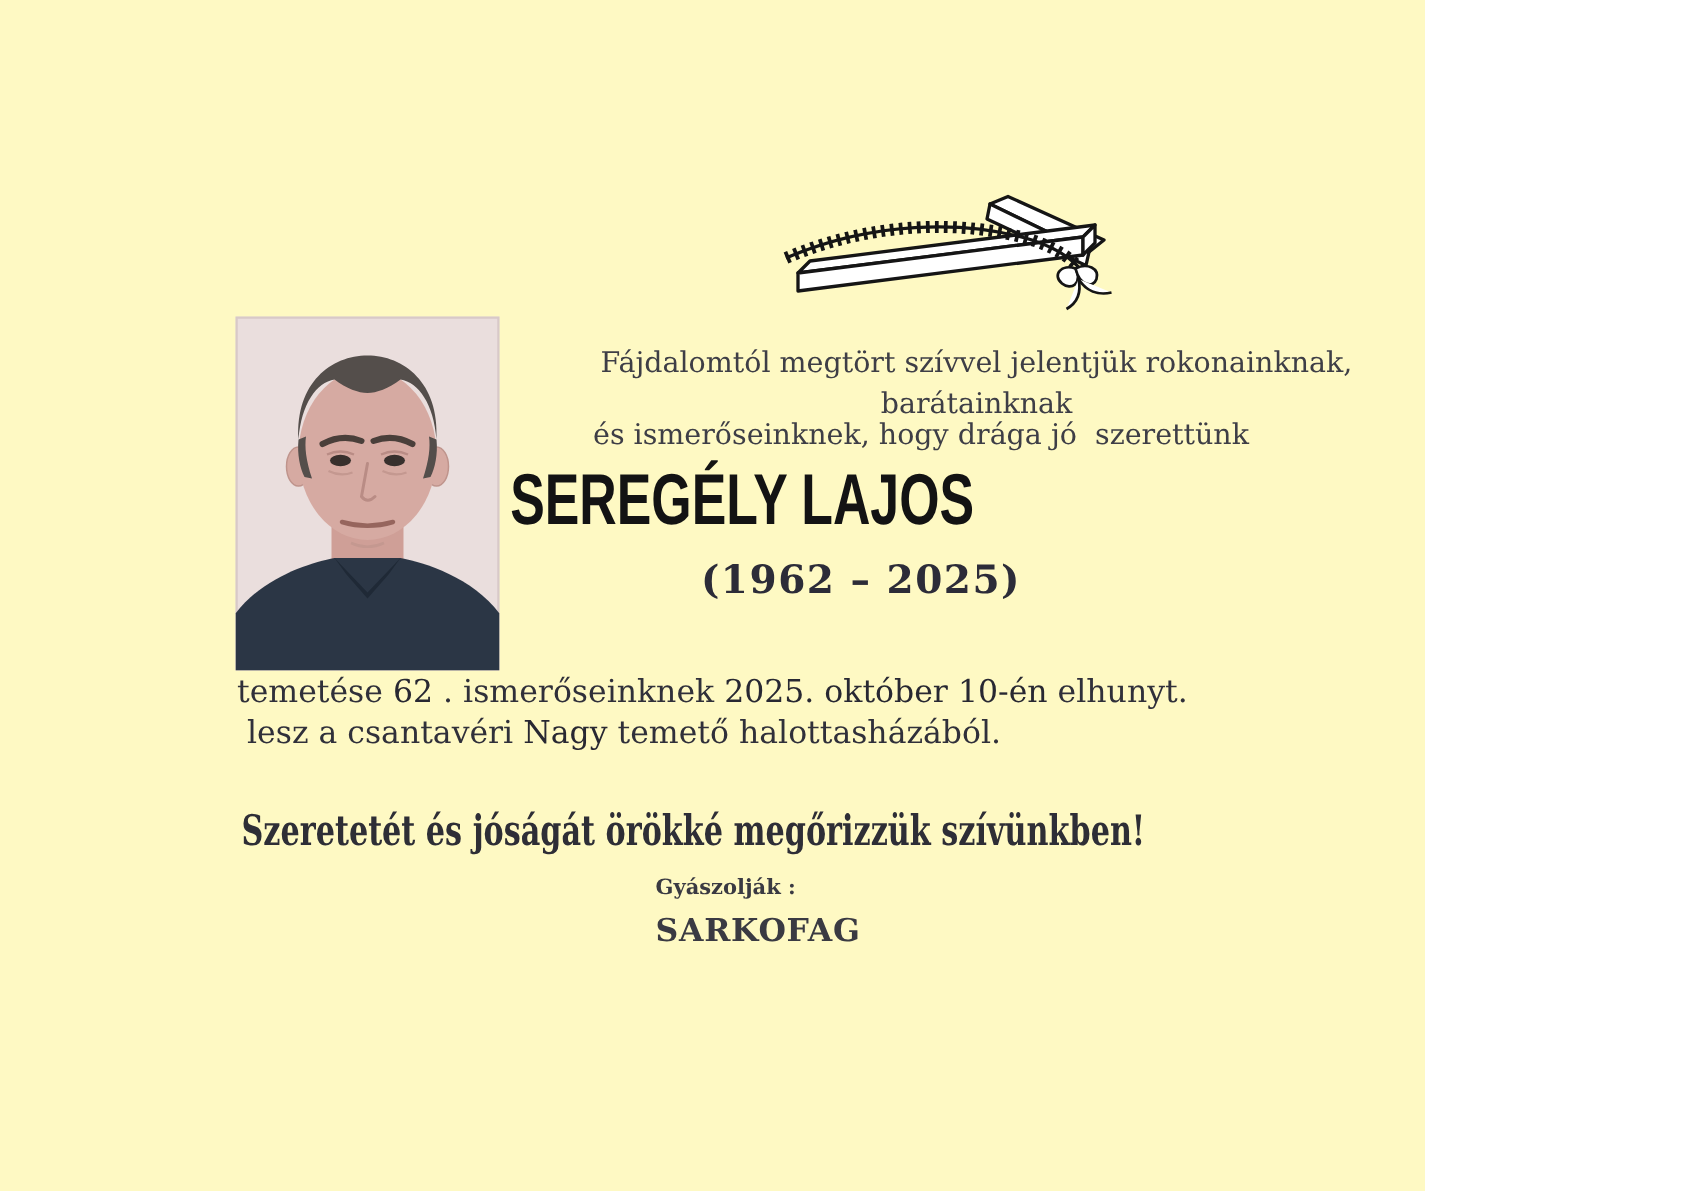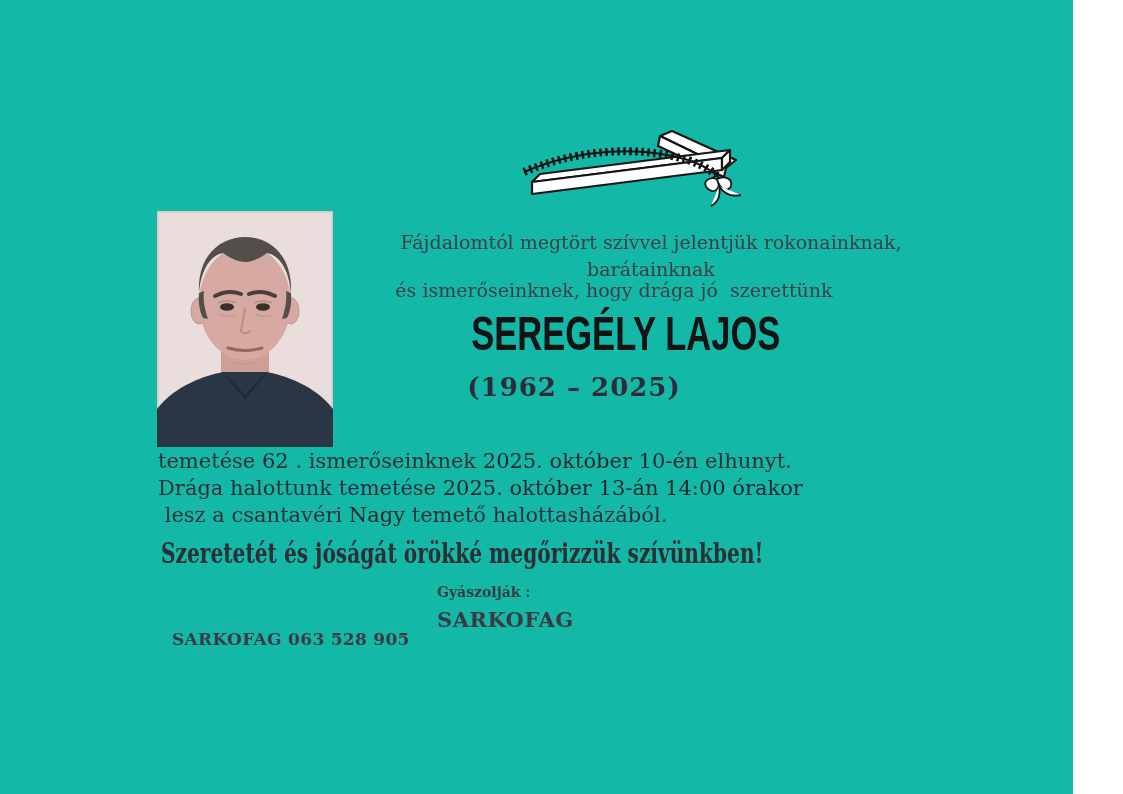--- a/index.html
+++ b/index.html
@@ -1,20 +1,20 @@
 <!DOCTYPE html>
 <html><head>
 <meta charset="utf-8">
 <style>
   html, body { margin: 0; padding: 0; background: #ffffff; }
   .page {
     position: relative;
-    width: 1073px;
+    width: 950px;
     height: 794px;
-    background: #14b8a6;
+    background: #fef9c3;
     overflow: hidden;
     font-family: "DejaVu Serif", serif;
   }
   .abs { position: absolute; }
 
   
   .artwork { left: 520px; top: 122px; width: 230px; height: 88px; }
 
   
   .photo { left: 157px; top: 211px; width: 176px; height: 236px; }
@@ -27,21 +27,21 @@
   }
   .intro2 {
     left: 298px; top: 257px; width: 632px;
     text-align: center; font-size: 19px; line-height: 27px;
     color: #3e3e46; white-space: pre-wrap; margin-top: 20px;
   }
 
   
   .name-wrap {
     left: 280px; top: 308px; width: 560px; height: 50px;
-    display: flex; justify-content: flex-end; align-items: center;
+    display: flex; justify-content: flex-start; align-items: center;
   }
   .name {
     font-family: "Liberation Sans", sans-serif;
     font-weight: bold; font-size: 48px; color: #131313;
     transform: scaleX(0.72); white-space: nowrap; letter-spacing: 0px;
   }
 
   
   .years-wrap {
     left: 285px; top: 372px; width: 560px;
@@ -159,24 +159,22 @@
   <div class="abs name-wrap">
     <span class="name">SEREGÉLY LAJOS</span>
   </div>
 
   <div class="abs years-wrap">
     <span class="years">(1962 – 2025)</span>
   </div>
 
   <div class="abs bodyblock">
     <div class="bodyline"><span>temetése </span><span class="b">62</span><span> . ismerőseinknek </span><span class="b">2025. október 10-én</span><span> elhunyt.</span></div>
-    <div class="bodyline"><span>Drága halottunk temetése </span><span class="b">2025. október 13-án 14:00 órakor</span></div>
     <div class="bodyline"><span> lesz a csantavéri </span><span class="b">Nagy</span><span> temető halottasházából.</span></div>
   </div>
 
   <div class="abs tribute">Szeretetét és jóságát örökké megőrizzük szívünkben!</div>
 
   <div class="abs mourners-label">Gyászolják :</div>
   <div class="abs mourners">SARKOFAG</div>
 
-  <div class="abs footer">SARKOFAG 063 528 905</div>
 
 </div>
 
 </body></html>

